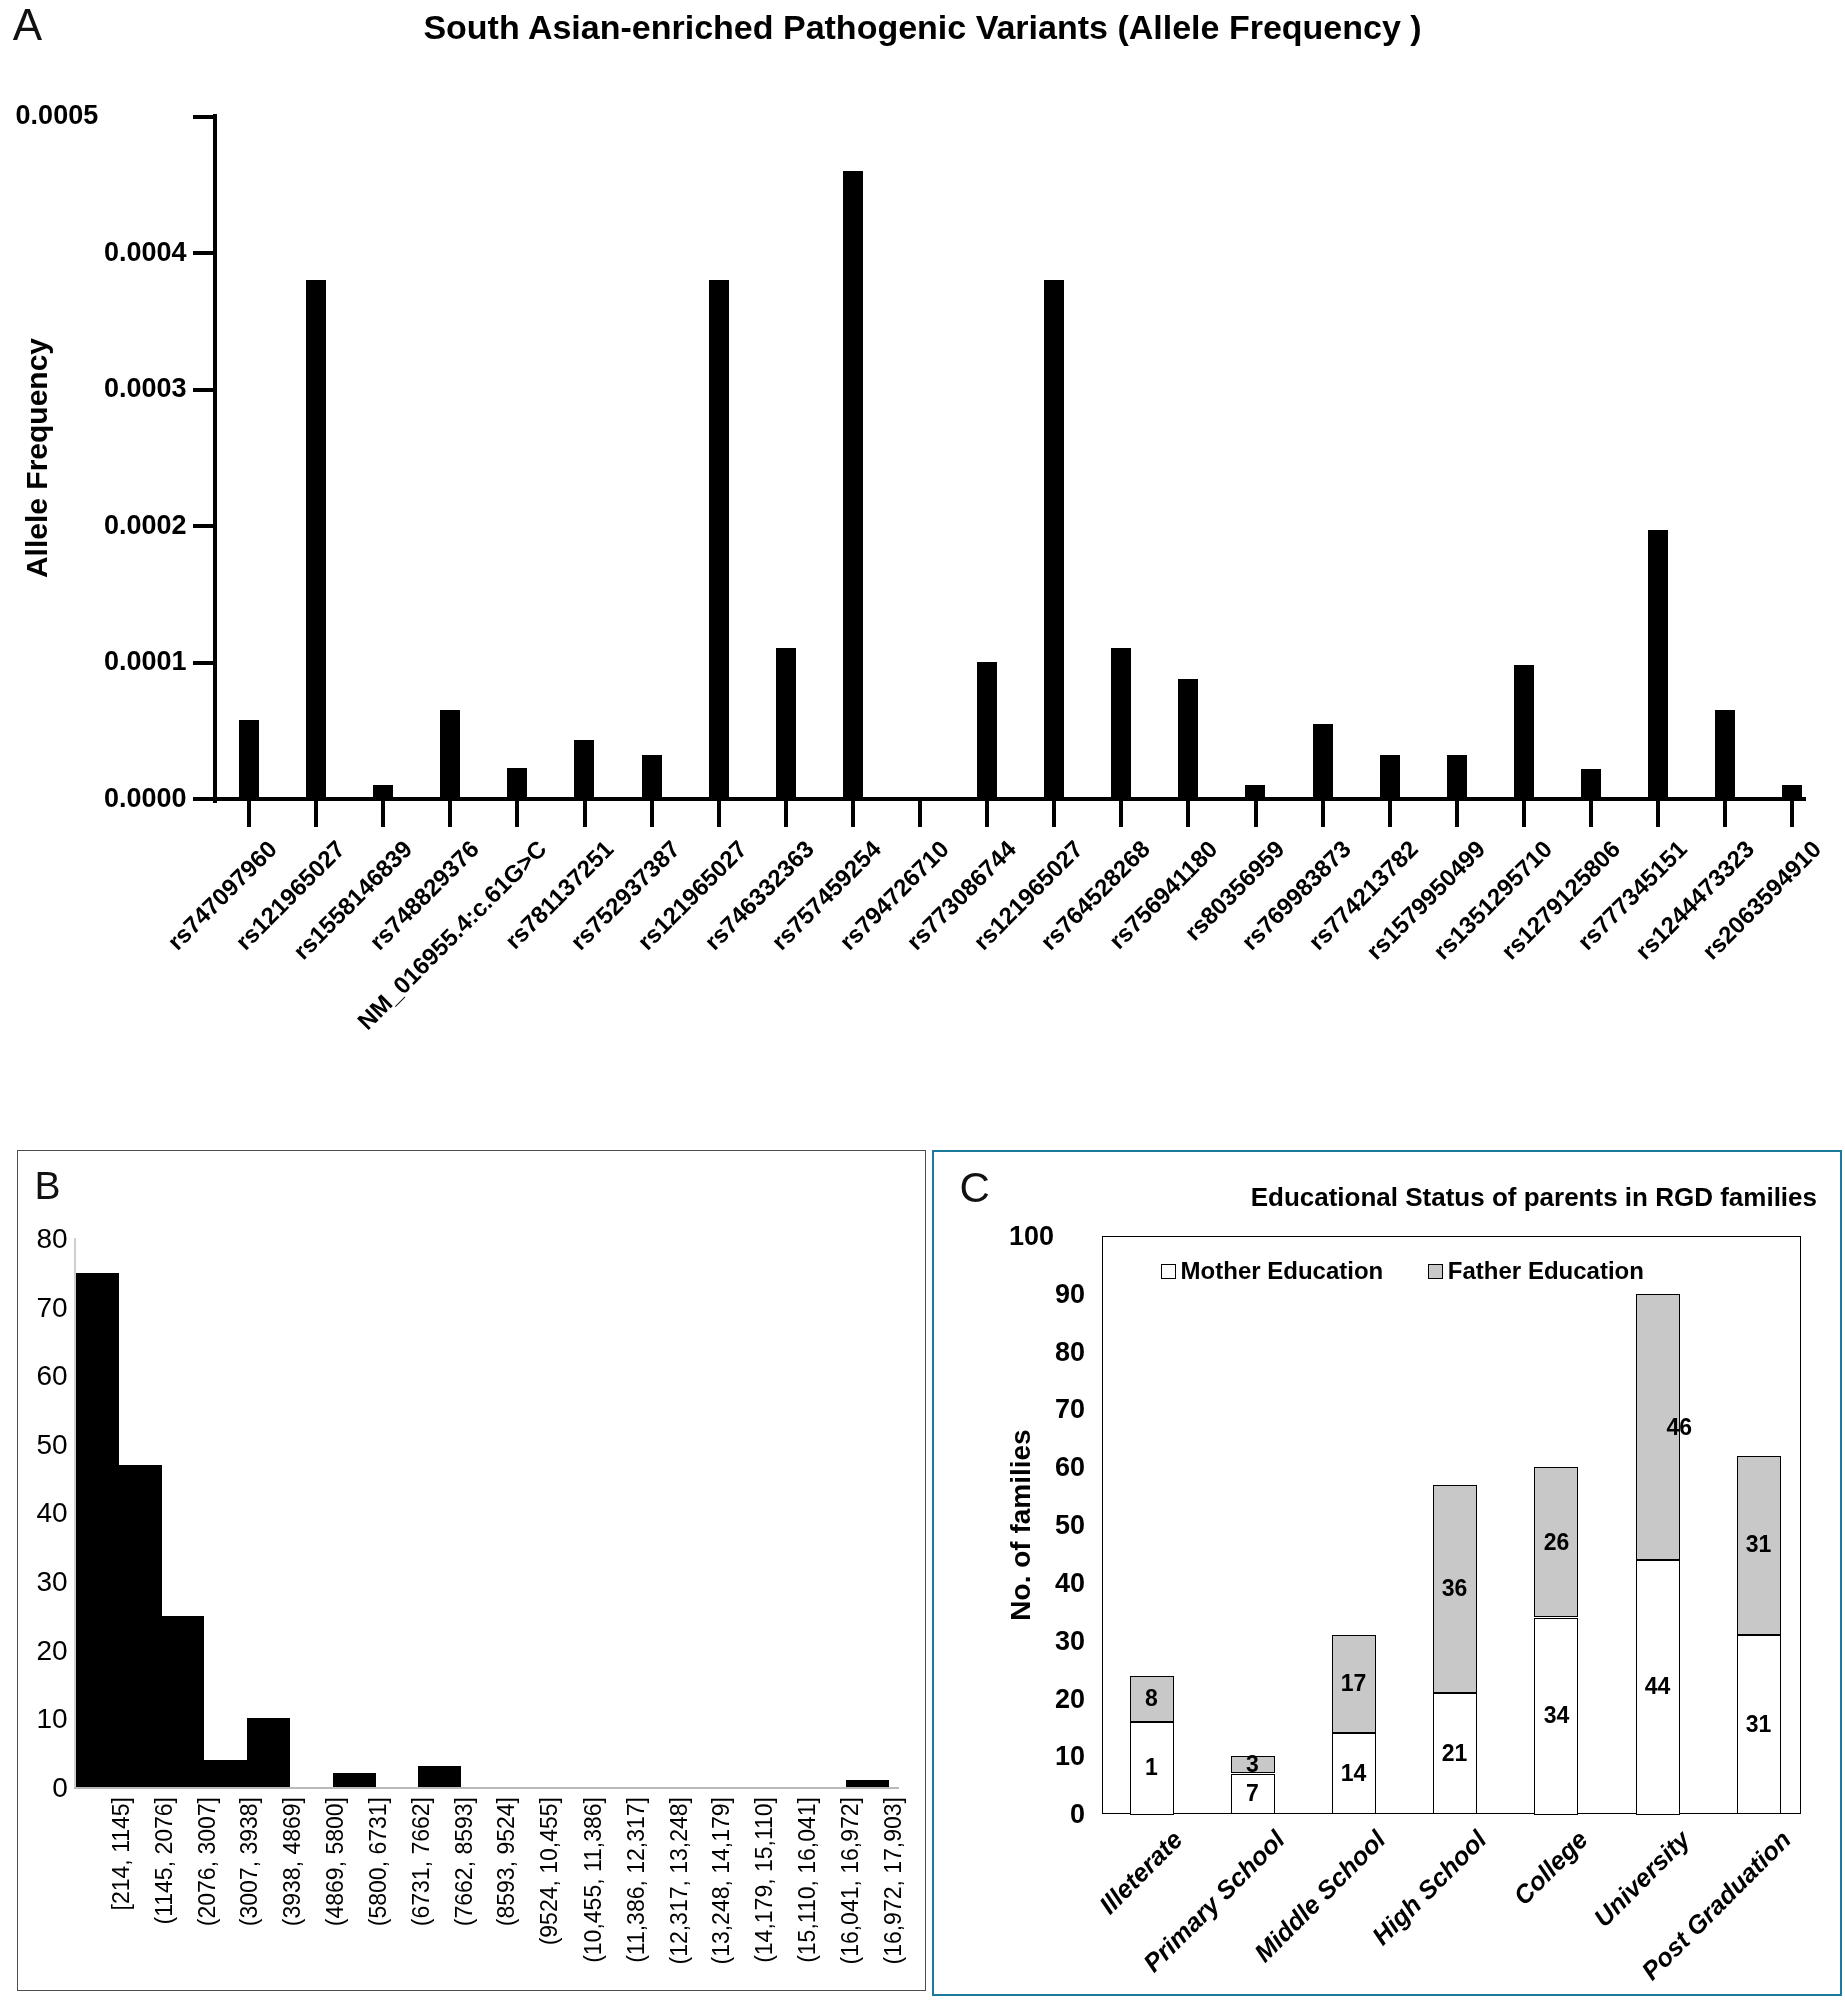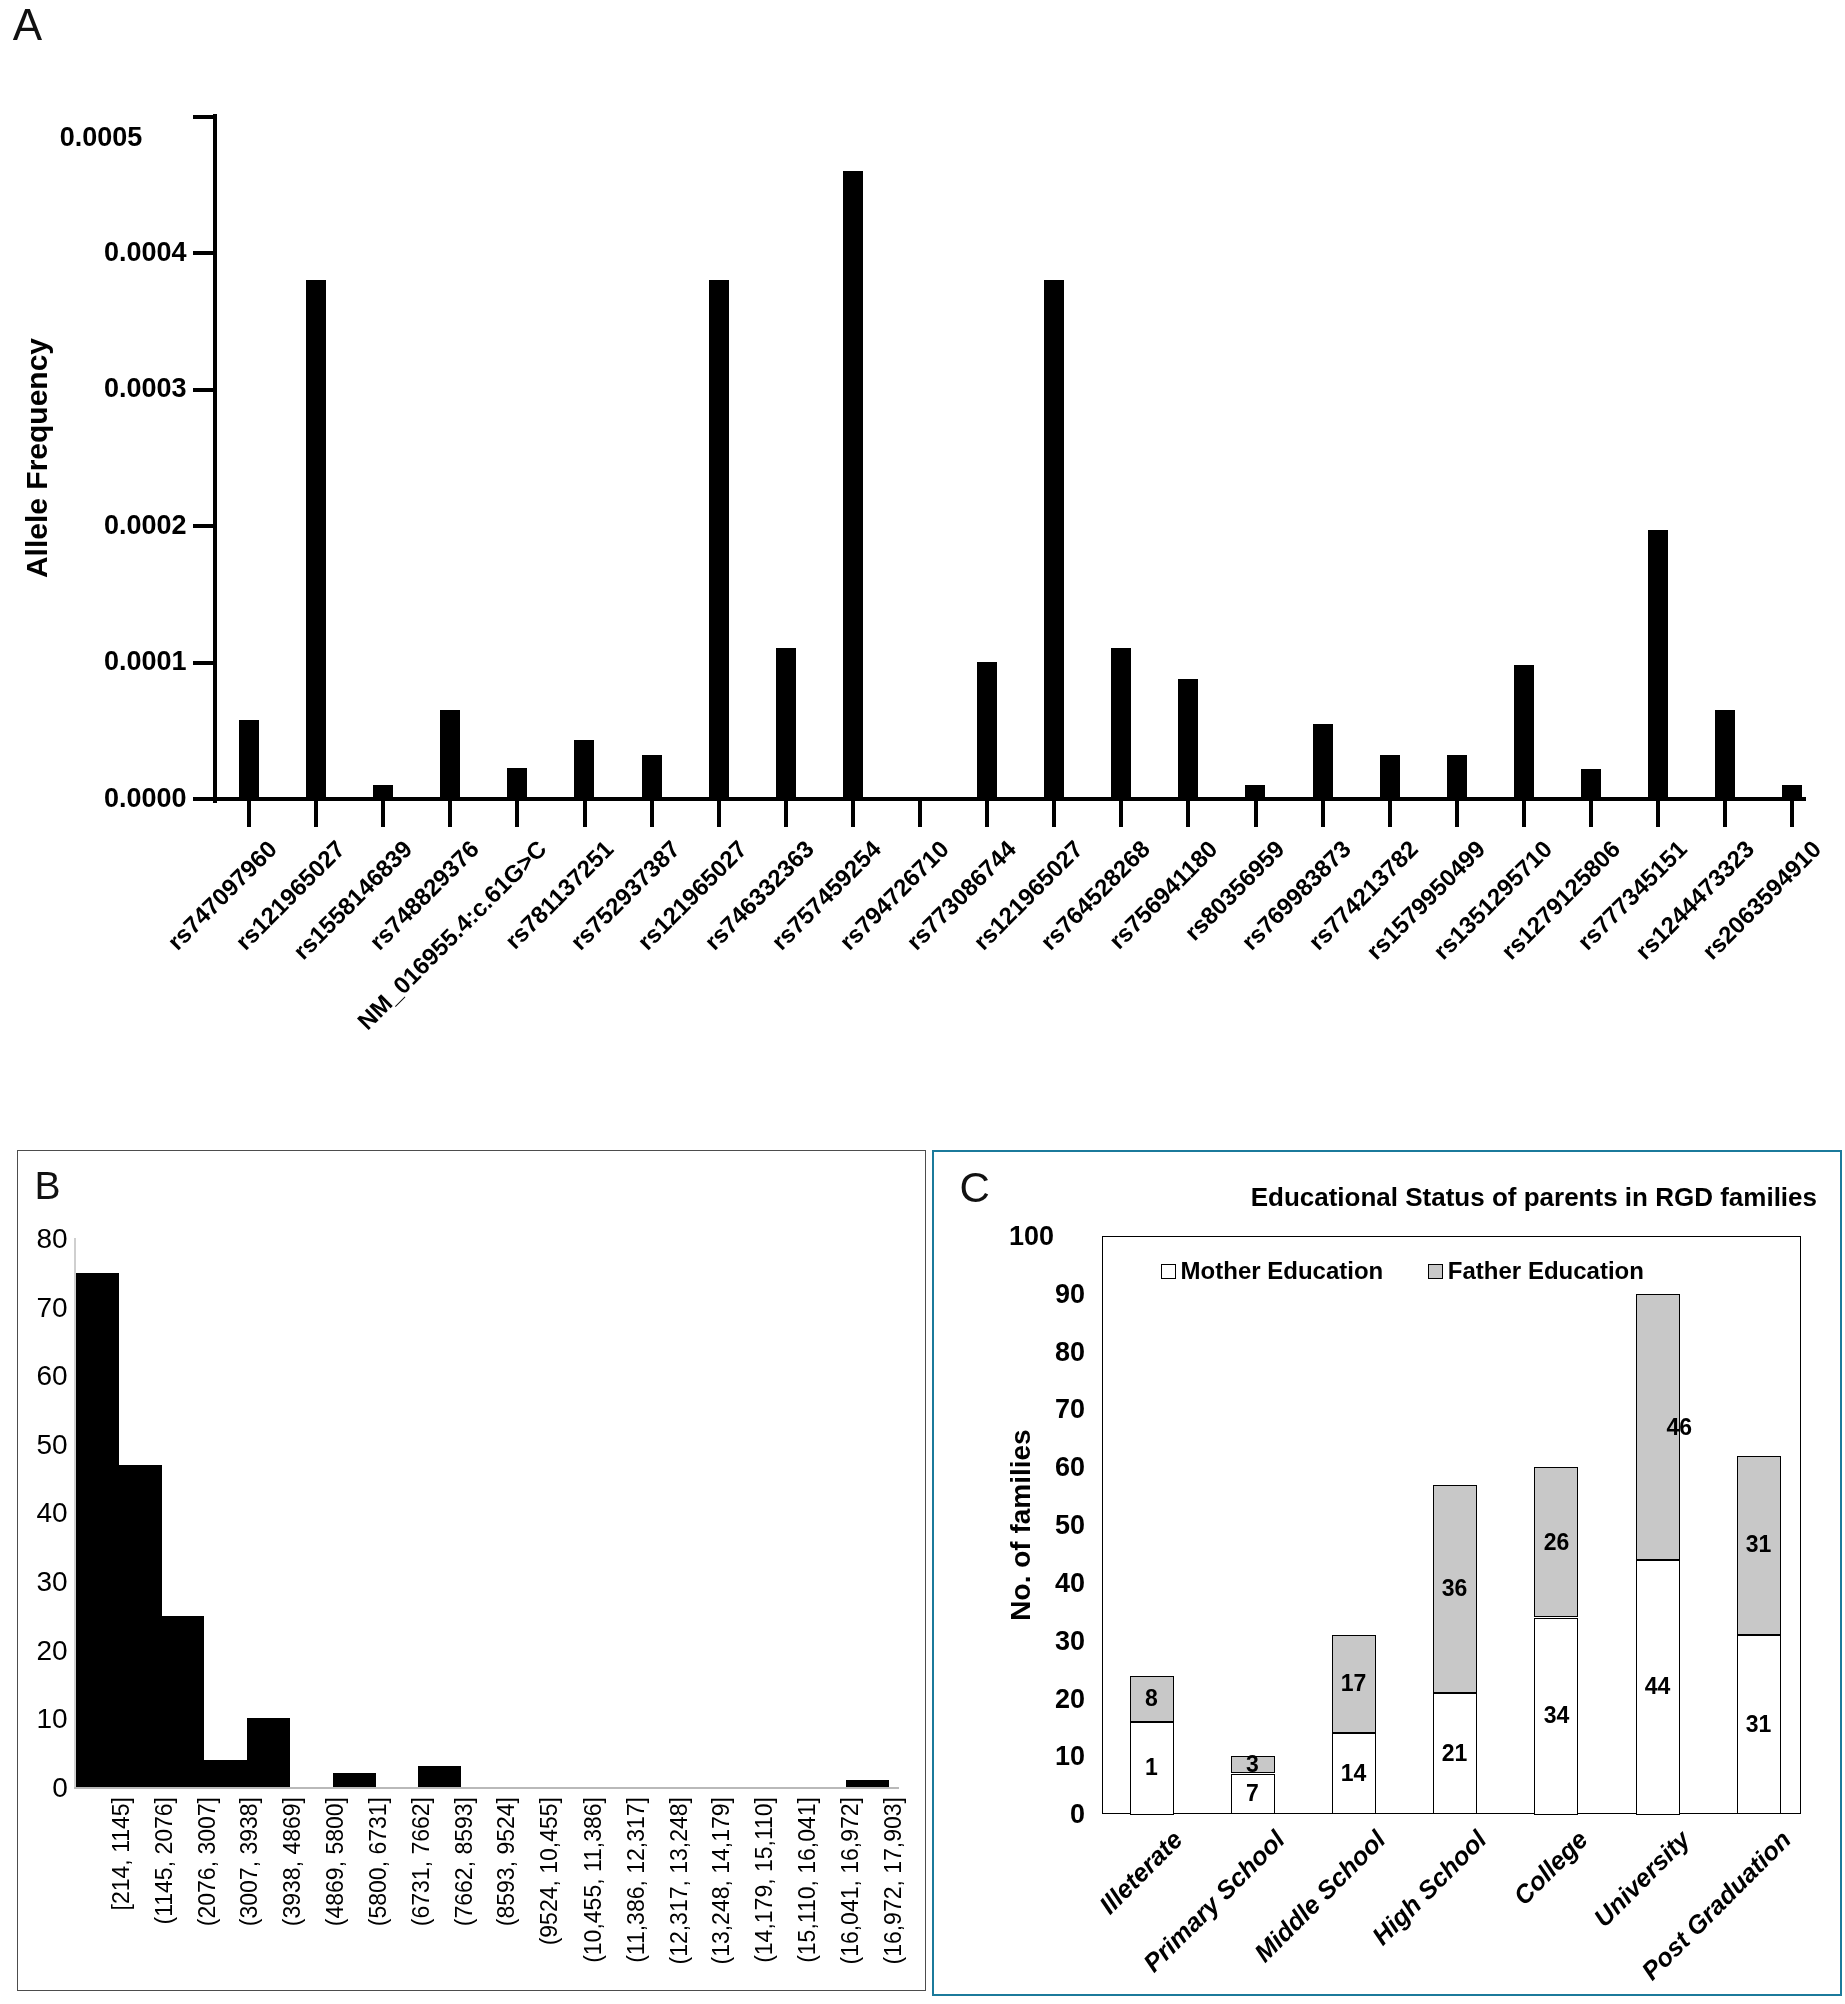--- a/index.html
+++ b/index.html
@@ -25,36 +25,37 @@
   .c-legend-item{display:flex;align-items:center;font-size:24px;font-weight:700;white-space:nowrap;}
   .swatch{width:15px;height:15px;border:1.7px solid #000;display:inline-block;margin-right:4.6px;box-sizing:border-box;}
 </style>
 </head>
 <body>
 
 <div class="page">
 
   <section class="panel" id="panel-a" style="left:0;top:0;width:1845px;height:1134px;">
     <div class="panel-letter" style="left:12.7px;top:0;">A</div>
+    <div class="a-title">South Asian-enriched Pathogenic Variants (Allele Frequency )</div>
     <div class="a-ylabel">Allele Frequency</div>
     <div class="abs" id="a-plot" style="left:0;top:0;width:1845px;height:1134px;">
         <div class="abs" style="left: 213px; top: 114px; width: 4px; height: 689px; background: rgb(0, 0, 0);"></div>
         <div class="abs" style="left: 213px; top: 797px; width: 1593px; height: 4px; background: rgb(0, 0, 0);"></div>
         <div class="abs" style="left: 193px; top: 797px; width: 19.7px; height: 4px; background: rgb(0, 0, 0);"></div>
         <div class="abs" style="left: 15.6px; top: 783px; width: 171px; text-align: right; font-size: 27px; font-weight: 700; line-height: 31px;">0.0000</div>
         <div class="abs" style="left: 193px; top: 661px; width: 19.7px; height: 4px; background: rgb(0, 0, 0);"></div>
         <div class="abs" style="left: 15.6px; top: 646px; width: 171px; text-align: right; font-size: 27px; font-weight: 700; line-height: 31px;">0.0001</div>
         <div class="abs" style="left: 193px; top: 524px; width: 19.7px; height: 4px; background: rgb(0, 0, 0);"></div>
         <div class="abs" style="left: 15.6px; top: 510px; width: 171px; text-align: right; font-size: 27px; font-weight: 700; line-height: 31px;">0.0002</div>
         <div class="abs" style="left: 193px; top: 388px; width: 19.7px; height: 4px; background: rgb(0, 0, 0);"></div>
         <div class="abs" style="left: 15.6px; top: 373px; width: 171px; text-align: right; font-size: 27px; font-weight: 700; line-height: 31px;">0.0003</div>
         <div class="abs" style="left: 193px; top: 251px; width: 19.7px; height: 4px; background: rgb(0, 0, 0);"></div>
         <div class="abs" style="left: 15.6px; top: 237px; width: 171px; text-align: right; font-size: 27px; font-weight: 700; line-height: 31px;">0.0004</div>
         <div class="abs" style="left: 193px; top: 115px; width: 19.7px; height: 4px; background: rgb(0, 0, 0);"></div>
-        <div class="abs" style="left: 15.6px; top: 100px; width: 171px; text-align: center; font-size: 27px; font-weight: 700; line-height: 31px; margin-top: 22px;">0.0005</div>
+        <div class="abs" style="left: 15.6px; top: 100px; width: 171px; text-align: left; font-size: 27px; font-weight: 700; line-height: 31px;">0.0005</div>
         <div class="abs" style="left: 239px; top: 720px; width: 19.7px; height: 79px; background: rgb(0, 0, 0);"></div>
         <div class="abs" style="left: 247px; top: 801px; width: 4px; height: 25.5px; background: rgb(0, 0, 0);"></div>
         <div class="abs r45" style="right: 1582px; top: 835px; font-size: 24px; font-weight: 700; line-height: 27px;">rs747097960</div>
         <div class="abs" style="left: 306px; top: 280px; width: 19.7px; height: 519px; background: rgb(0, 0, 0);"></div>
         <div class="abs" style="left: 314px; top: 801px; width: 4px; height: 25.5px; background: rgb(0, 0, 0);"></div>
         <div class="abs r45" style="right: 1514px; top: 835px; font-size: 24px; font-weight: 700; line-height: 27px;">rs121965027</div>
         <div class="abs" style="left: 373px; top: 785px; width: 19.7px; height: 14px; background: rgb(0, 0, 0);"></div>
         <div class="abs" style="left: 381px; top: 801px; width: 4px; height: 25.5px; background: rgb(0, 0, 0);"></div>
         <div class="abs r45" style="right: 1447px; top: 835px; font-size: 24px; font-weight: 700; line-height: 27px;">rs1558146839</div>
         <div class="abs" style="left: 440px; top: 710px; width: 19.7px; height: 89px; background: rgb(0, 0, 0);"></div>

